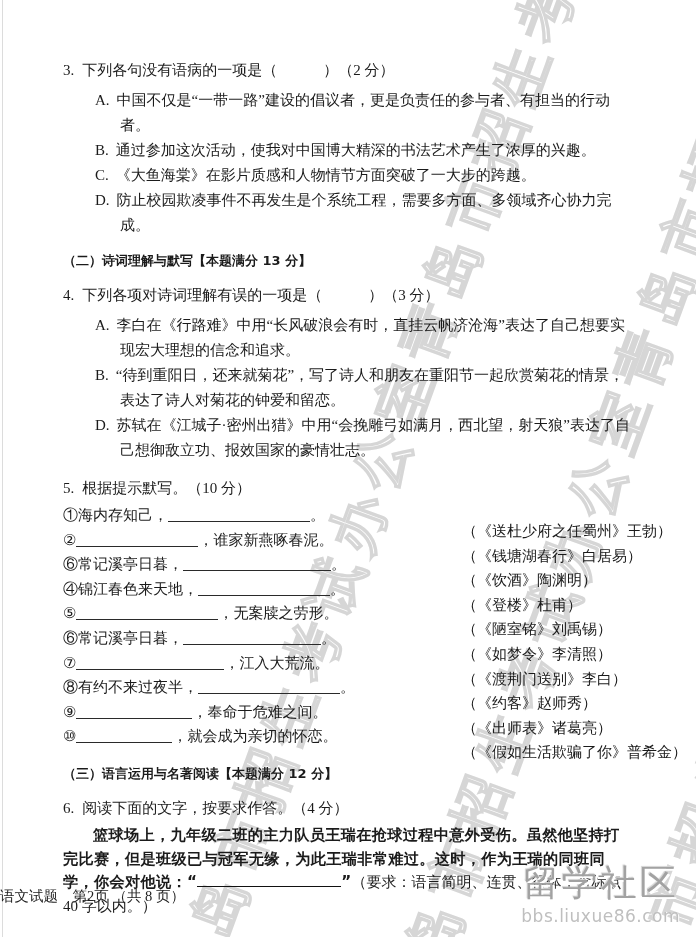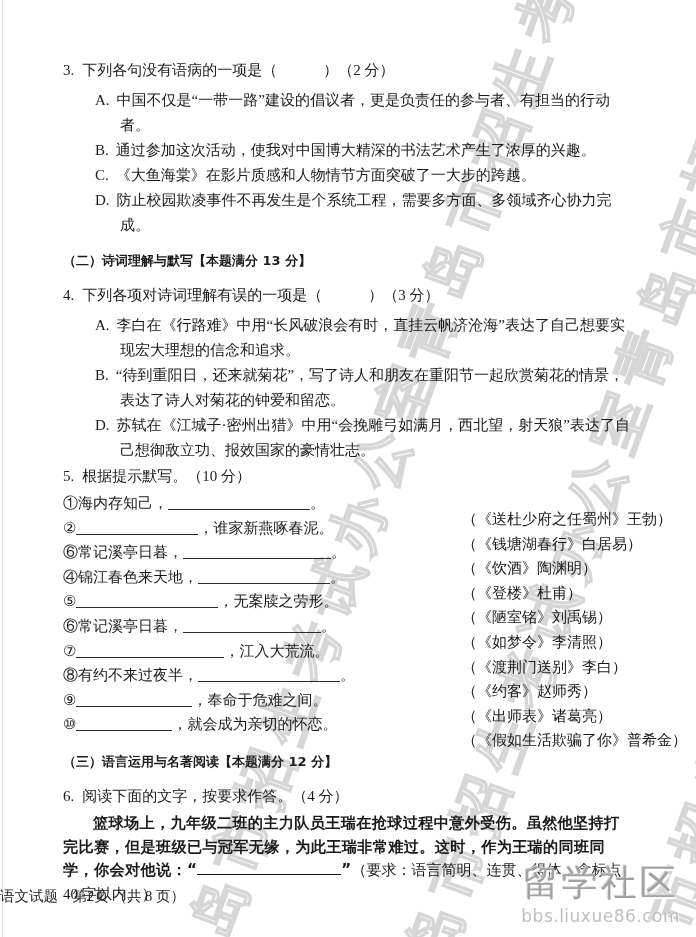--- a/index.html
+++ b/index.html
@@ -98,21 +98,21 @@
 
   <p class="sec-h">（二）诗词理解与默写【本题满分 13 分】</p>
 
   <p class="stem after-sec"><span class="qnum">4.</span><span>下列各项对诗词理解有误的一项是（</span><span class="answer-gap"></span><span>）（3 分）</span></p>
   <div class="opts">
     <p class="opt"><span class="lbl">A.</span><span>李白在《行路难》中用“长风破浪会有时，直挂云帆济沧海”表达了自己想要实现宏大理想的信念和追求。</span></p>
     <p class="opt"><span class="lbl">B.</span><span>“待到重阳日，还来就菊花”，写了诗人和朋友在重阳节一起欣赏菊花的情景，表达了诗人对菊花的钟爱和留恋。</span></p>
     <p class="opt"><span class="lbl">D.</span><span>苏轼在《江城子·密州出猎》中用“会挽雕弓如满月，西北望，射天狼”表达了自己想御敌立功、报效国家的豪情壮志。</span></p>
   </div>
 
-  <p class="stem" style="margin-top:0"><span class="qnum">5.</span><span>根据提示默写。（10 分）</span></p>
+  <p class="stem" style="margin-top:12px"><span class="qnum">5.</span><span>根据提示默写。（10 分）</span></p>
   <div class="recite-list">
     <div class="recite-row"><span>①海内存知己，</span><span class="blank"></span><span>。</span><span class="cite">（《送杜少府之任蜀州》王勃）</span></div>
     <div class="recite-row"><span>②</span><span class="blank"></span><span>，谁家新燕啄春泥。</span><span class="cite">（《钱塘湖春行》白居易）</span></div>
     <div class="recite-row"><span>⑥常记溪亭日暮，</span><span class="blank"></span><span>。</span><span class="cite">（《饮酒》陶渊明）</span></div>
     <div class="recite-row"><span>④锦江春色来天地，</span><span class="blank"></span><span>。</span><span class="cite">（《登楼》杜甫）</span></div>
     <div class="recite-row"><span>⑤</span><span class="blank"></span><span>，无案牍之劳形。</span><span class="cite">（《陋室铭》刘禹锡）</span></div>
     <div class="recite-row"><span>⑥常记溪亭日暮，</span><span class="blank"></span><span>。</span><span class="cite">（《如梦令》李清照）</span></div>
     <div class="recite-row"><span>⑦</span><span class="blank"></span><span>，江入大荒流。</span><span class="cite">（《渡荆门送别》李白）</span></div>
     <div class="recite-row"><span>⑧有约不来过夜半，</span><span class="blank"></span><span>。</span><span class="cite">（《约客》赵师秀）</span></div>
     <div class="recite-row"><span>⑨</span><span class="blank"></span><span>，奉命于危难之间。</span><span class="cite">（《出师表》诸葛亮）</span></div>

